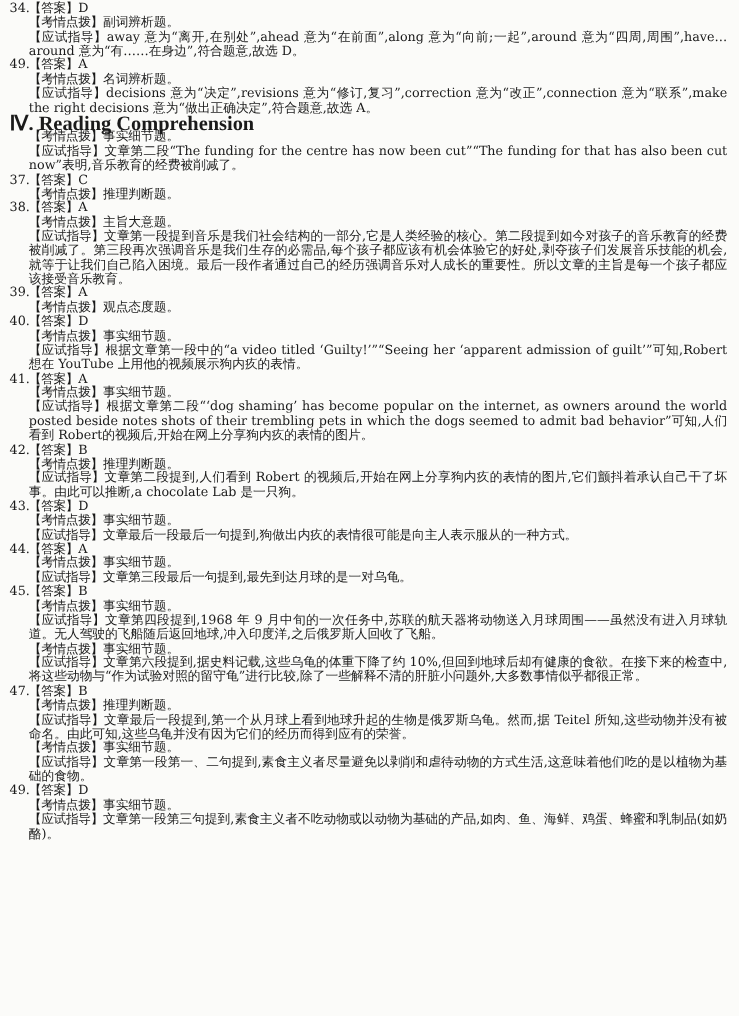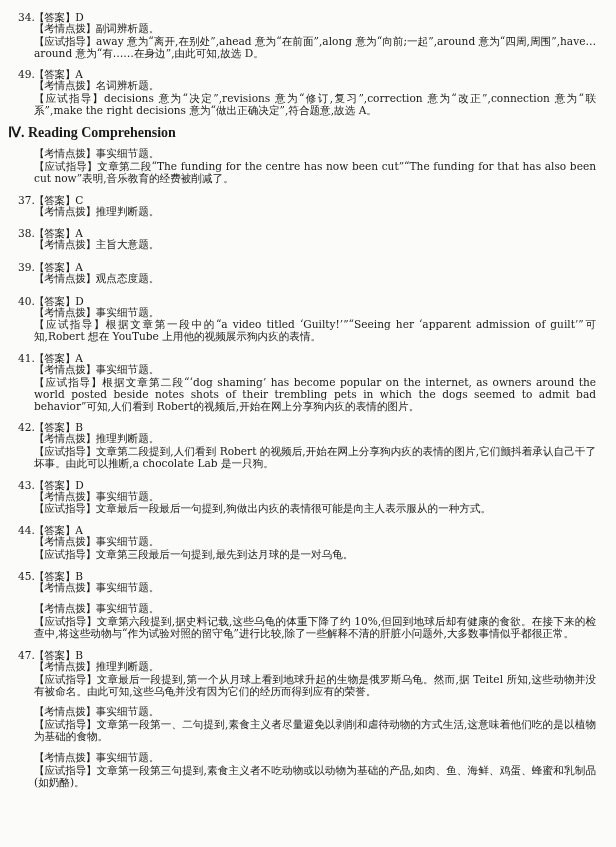--- a/index.html
+++ b/index.html
@@ -5,40 +5,40 @@
   html, body { margin: 0; padding: 0; }
   body {
     width: 616px; height: 847px; overflow: hidden;
     background: #fbfbf9;
     color: #1a1a1a;
     font-family: "DejaVu Serif", "Liberation Serif", serif;
     font-size: 10.6px;
     line-height: 11.85px;
   }
   #page { position: relative; padding: 2px 10px 0 8px; }
-  .item { margin: 10px; }
+  .item { margin: 0; }
   .row { white-space: normal; }
   .num { display: inline-block; width: 16px; }
-  .indent { padding-left: 16px; font-family: Liberation Mono, monospace; }
+  .indent { padding-left: 16px; }
   .tag { letter-spacing: -0.3px; }
   .section {
     font-family: "Liberation Serif", serif;
-    font-weight: bold; font-size: 14px; line-height: 12.4px;
+    font-weight: bold; font-size: 17px; line-height: 12.4px;
   }
   .para { display: block; padding-left: 16px; text-indent: 0; text-align: justify; }
 </style>
 </head>
 <body>
 
 <div id="page">
 
   <div class="item">
     <div class="row"><span class="num">34.</span><span class="tag">【答案】</span><span>D</span></div>
     <div class="indent"><span class="tag">【考情点拨】</span><span>副词辨析题。</span></div>
-    <div class="para"><span class="tag">【应试指导】</span><span>away 意为“离开,在别处”,ahead 意为“在前面”,along 意为“向前;一起”,around 意为“四周,周围”,have…around 意为“有……在身边”,由此可知,故选 D。</span></div>
+    <div class="para"><span class="tag">【应试指导】</span><span>away 意为“离开,在别处”,ahead 意为“在前面”,along 意为“向前;一起”,around 意为“四周,周围”,have…around 意为“有……在身边”,符合题意,故选 D。</span></div>
   </div>
 
   <div class="item">
     <div class="row"><span class="num">49.</span><span class="tag">【答案】</span><span>A</span></div>
     <div class="indent"><span class="tag">【考情点拨】</span><span>名词辨析题。</span></div>
     <div class="para"><span class="tag">【应试指导】</span><span>decisions 意为“决定”,revisions 意为“修订,复习”,correction 意为“改正”,connection 意为“联系”,make the right decisions 意为“做出正确决定”,符合题意,故选 A。</span></div>
   </div>
 
   <div class="section">Ⅳ. Reading Comprehension</div>
 
@@ -48,20 +48,21 @@
   </div>
 
   <div class="item">
     <div class="row"><span class="num">37.</span><span class="tag">【答案】</span><span>C</span></div>
     <div class="indent"><span class="tag">【考情点拨】</span><span>推理判断题。</span></div>
   </div>
 
   <div class="item">
     <div class="row"><span class="num">38.</span><span class="tag">【答案】</span><span>A</span></div>
     <div class="indent"><span class="tag">【考情点拨】</span><span>主旨大意题。</span></div>
+    <div class="para"><span class="tag">【应试指导】</span><span>文章第一段提到音乐是我们社会结构的一部分,它是人类经验的核心。第二段提到如今对孩子的音乐教育的经费被削减了。第三段再次强调音乐是我们生存的必需品,每个孩子都应该有机会体验它的好处,剥夺孩子们发展音乐技能的机会,就等于让我们自己陷入困境。最后一段作者通过自己的经历强调音乐对人成长的重要性。所以文章的主旨是每一个孩子都应该接受音乐教育。</span></div>
   </div>
 
   <div class="item">
     <div class="row"><span class="num">39.</span><span class="tag">【答案】</span><span>A</span></div>
     <div class="indent"><span class="tag">【考情点拨】</span><span>观点态度题。</span></div>
   </div>
 
   <div class="item">
     <div class="row"><span class="num">40.</span><span class="tag">【答案】</span><span>D</span></div>
     <div class="indent"><span class="tag">【考情点拨】</span><span>事实细节题。</span></div>
@@ -88,36 +89,38 @@
 
   <div class="item">
     <div class="row"><span class="num">44.</span><span class="tag">【答案】</span><span>A</span></div>
     <div class="indent"><span class="tag">【考情点拨】</span><span>事实细节题。</span></div>
     <div class="para"><span class="tag">【应试指导】</span><span>文章第三段最后一句提到,最先到达月球的是一对乌龟。</span></div>
   </div>
 
   <div class="item">
     <div class="row"><span class="num">45.</span><span class="tag">【答案】</span><span>B</span></div>
     <div class="indent"><span class="tag">【考情点拨】</span><span>事实细节题。</span></div>
+    <div class="para"><span class="tag">【应试指导】</span><span>文章第四段提到,1968 年 9 月中旬的一次任务中,苏联的航天器将动物送入月球周围——虽然没有进入月球轨道。无人驾驶的飞船随后返回地球,冲入印度洋,之后俄罗斯人回收了飞船。</span></div>
   </div>
 
   <div class="item">
     <div class="indent"><span class="tag">【考情点拨】</span><span>事实细节题。</span></div>
     <div class="para"><span class="tag">【应试指导】</span><span>文章第六段提到,据史料记载,这些乌龟的体重下降了约 10%,但回到地球后却有健康的食欲。在接下来的检查中,将这些动物与“作为试验对照的留守龟”进行比较,除了一些解释不清的肝脏小问题外,大多数事情似乎都很正常。</span></div>
   </div>
 
   <div class="item">
     <div class="row"><span class="num">47.</span><span class="tag">【答案】</span><span>B</span></div>
     <div class="indent"><span class="tag">【考情点拨】</span><span>推理判断题。</span></div>
     <div class="para"><span class="tag">【应试指导】</span><span>文章最后一段提到,第一个从月球上看到地球升起的生物是俄罗斯乌龟。然而,据 Teitel 所知,这些动物并没有被命名。由此可知,这些乌龟并没有因为它们的经历而得到应有的荣誉。</span></div>
   </div>
 
   <div class="item">
     <div class="indent"><span class="tag">【考情点拨】</span><span>事实细节题。</span></div>
     <div class="para"><span class="tag">【应试指导】</span><span>文章第一段第一、二句提到,素食主义者尽量避免以剥削和虐待动物的方式生活,这意味着他们吃的是以植物为基础的食物。</span></div>
   </div>
 
   <div class="item">
+    <div class="row"><span class="num">49.</span><span class="tag">【答案】</span><span>D</span></div>
     <div class="indent"><span class="tag">【考情点拨】</span><span>事实细节题。</span></div>
     <div class="para"><span class="tag">【应试指导】</span><span>文章第一段第三句提到,素食主义者不吃动物或以动物为基础的产品,如肉、鱼、海鲜、鸡蛋、蜂蜜和乳制品(如奶酪)。</span></div>
   </div>
 
 </div>
 
 </body></html>

